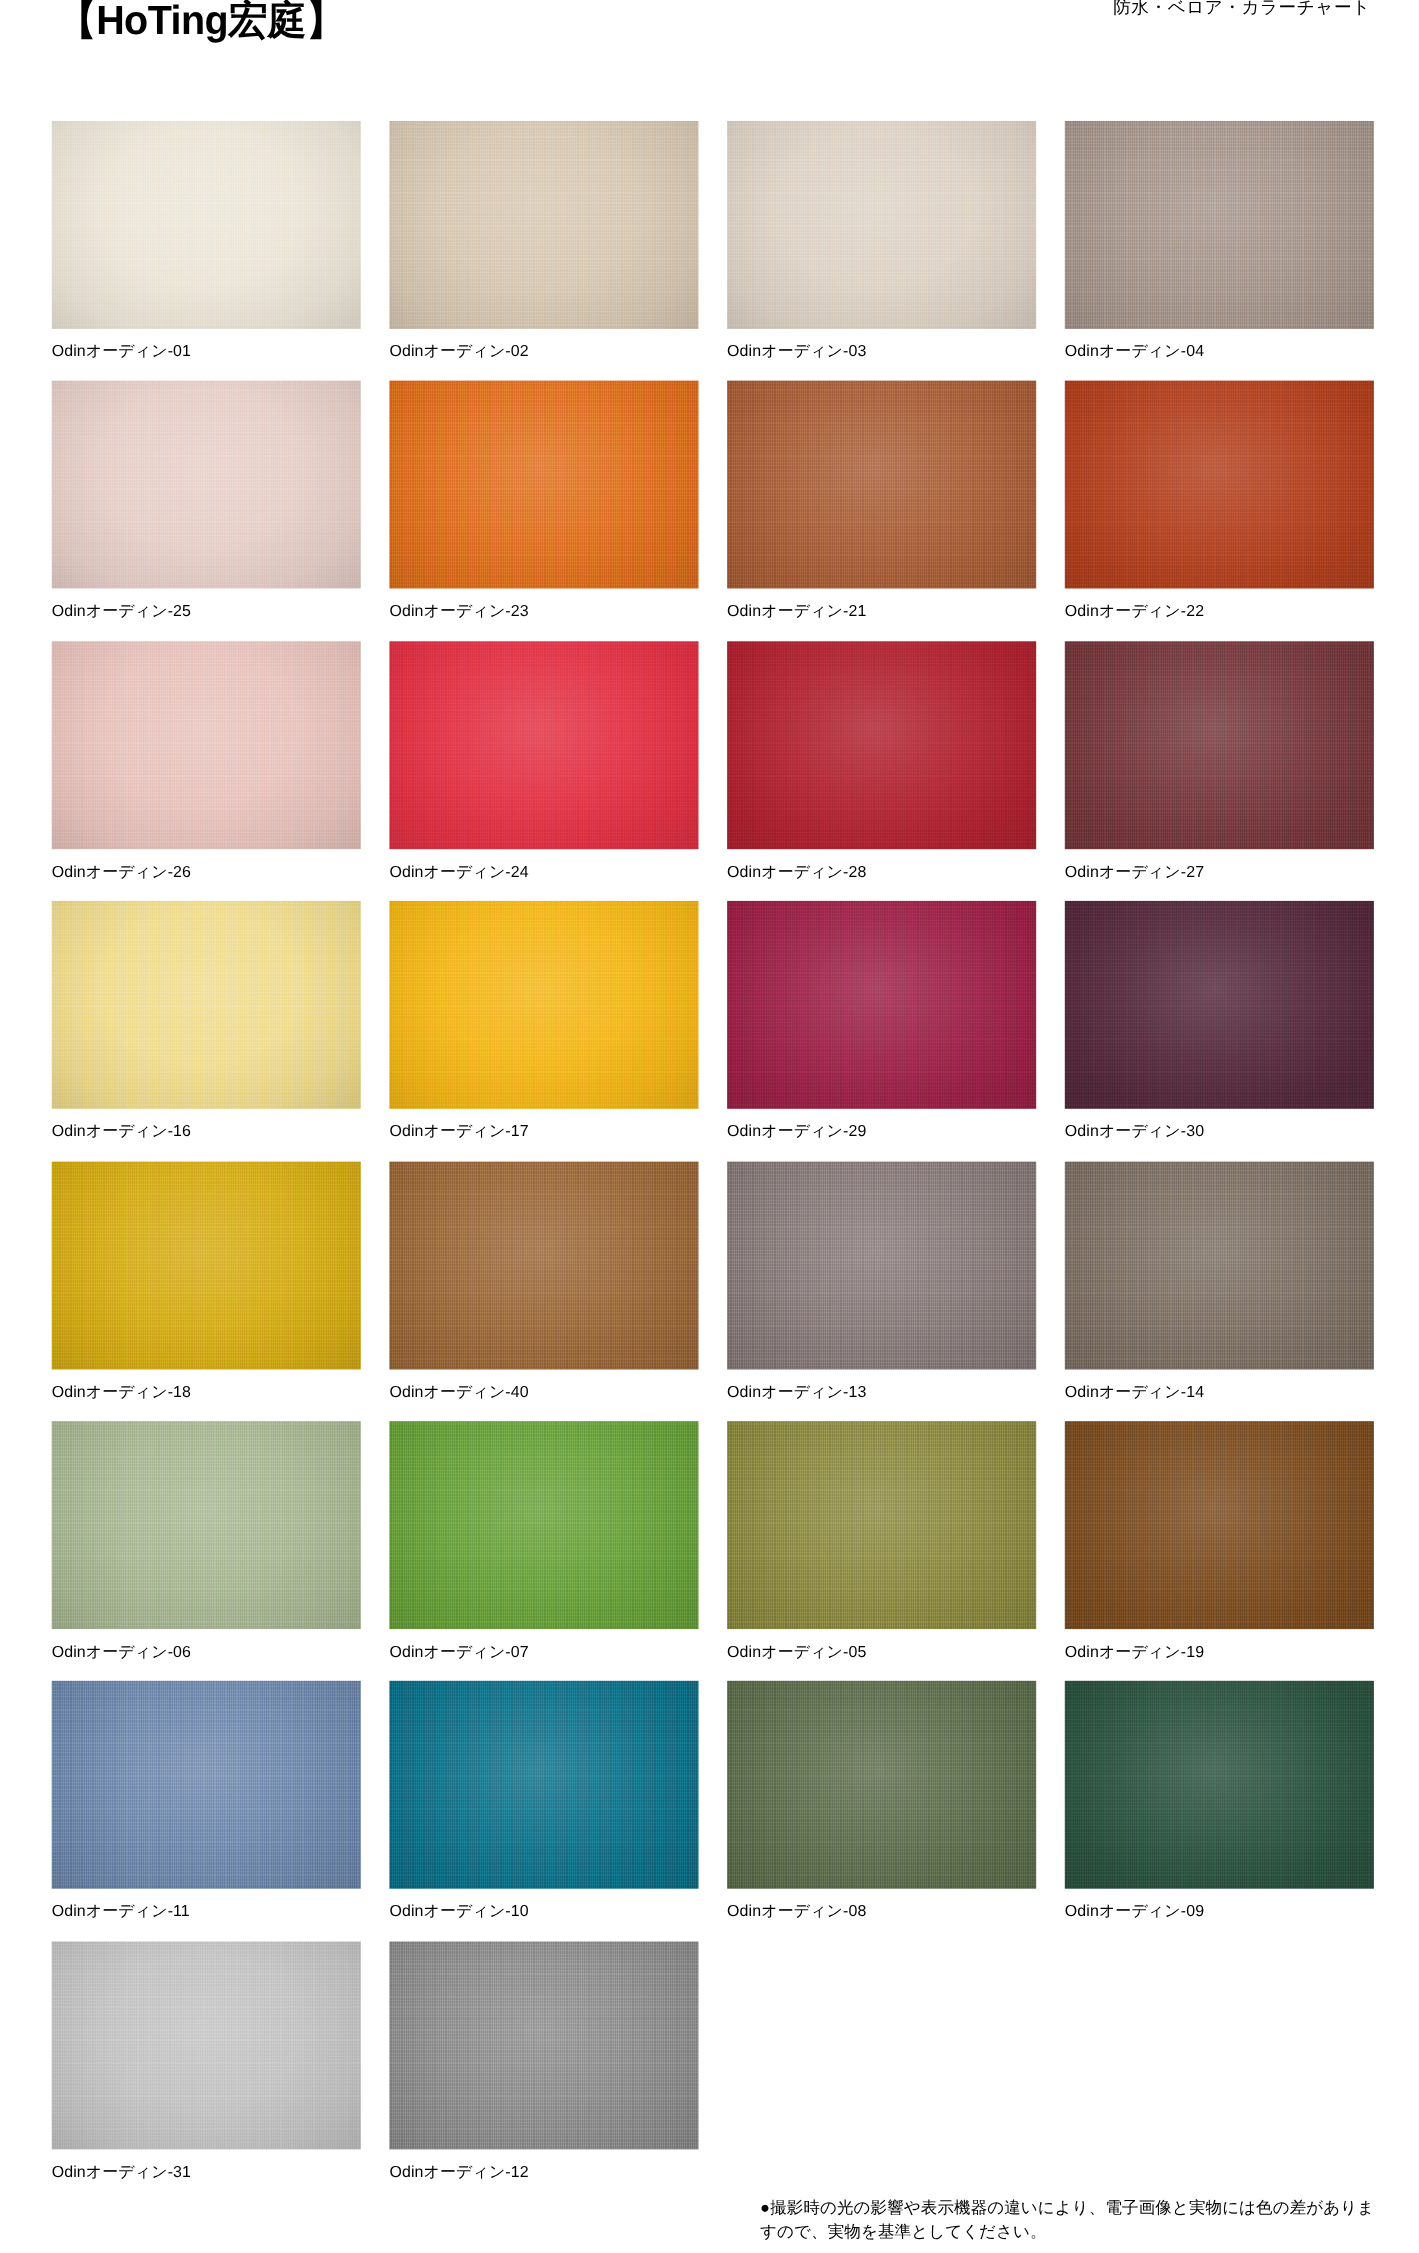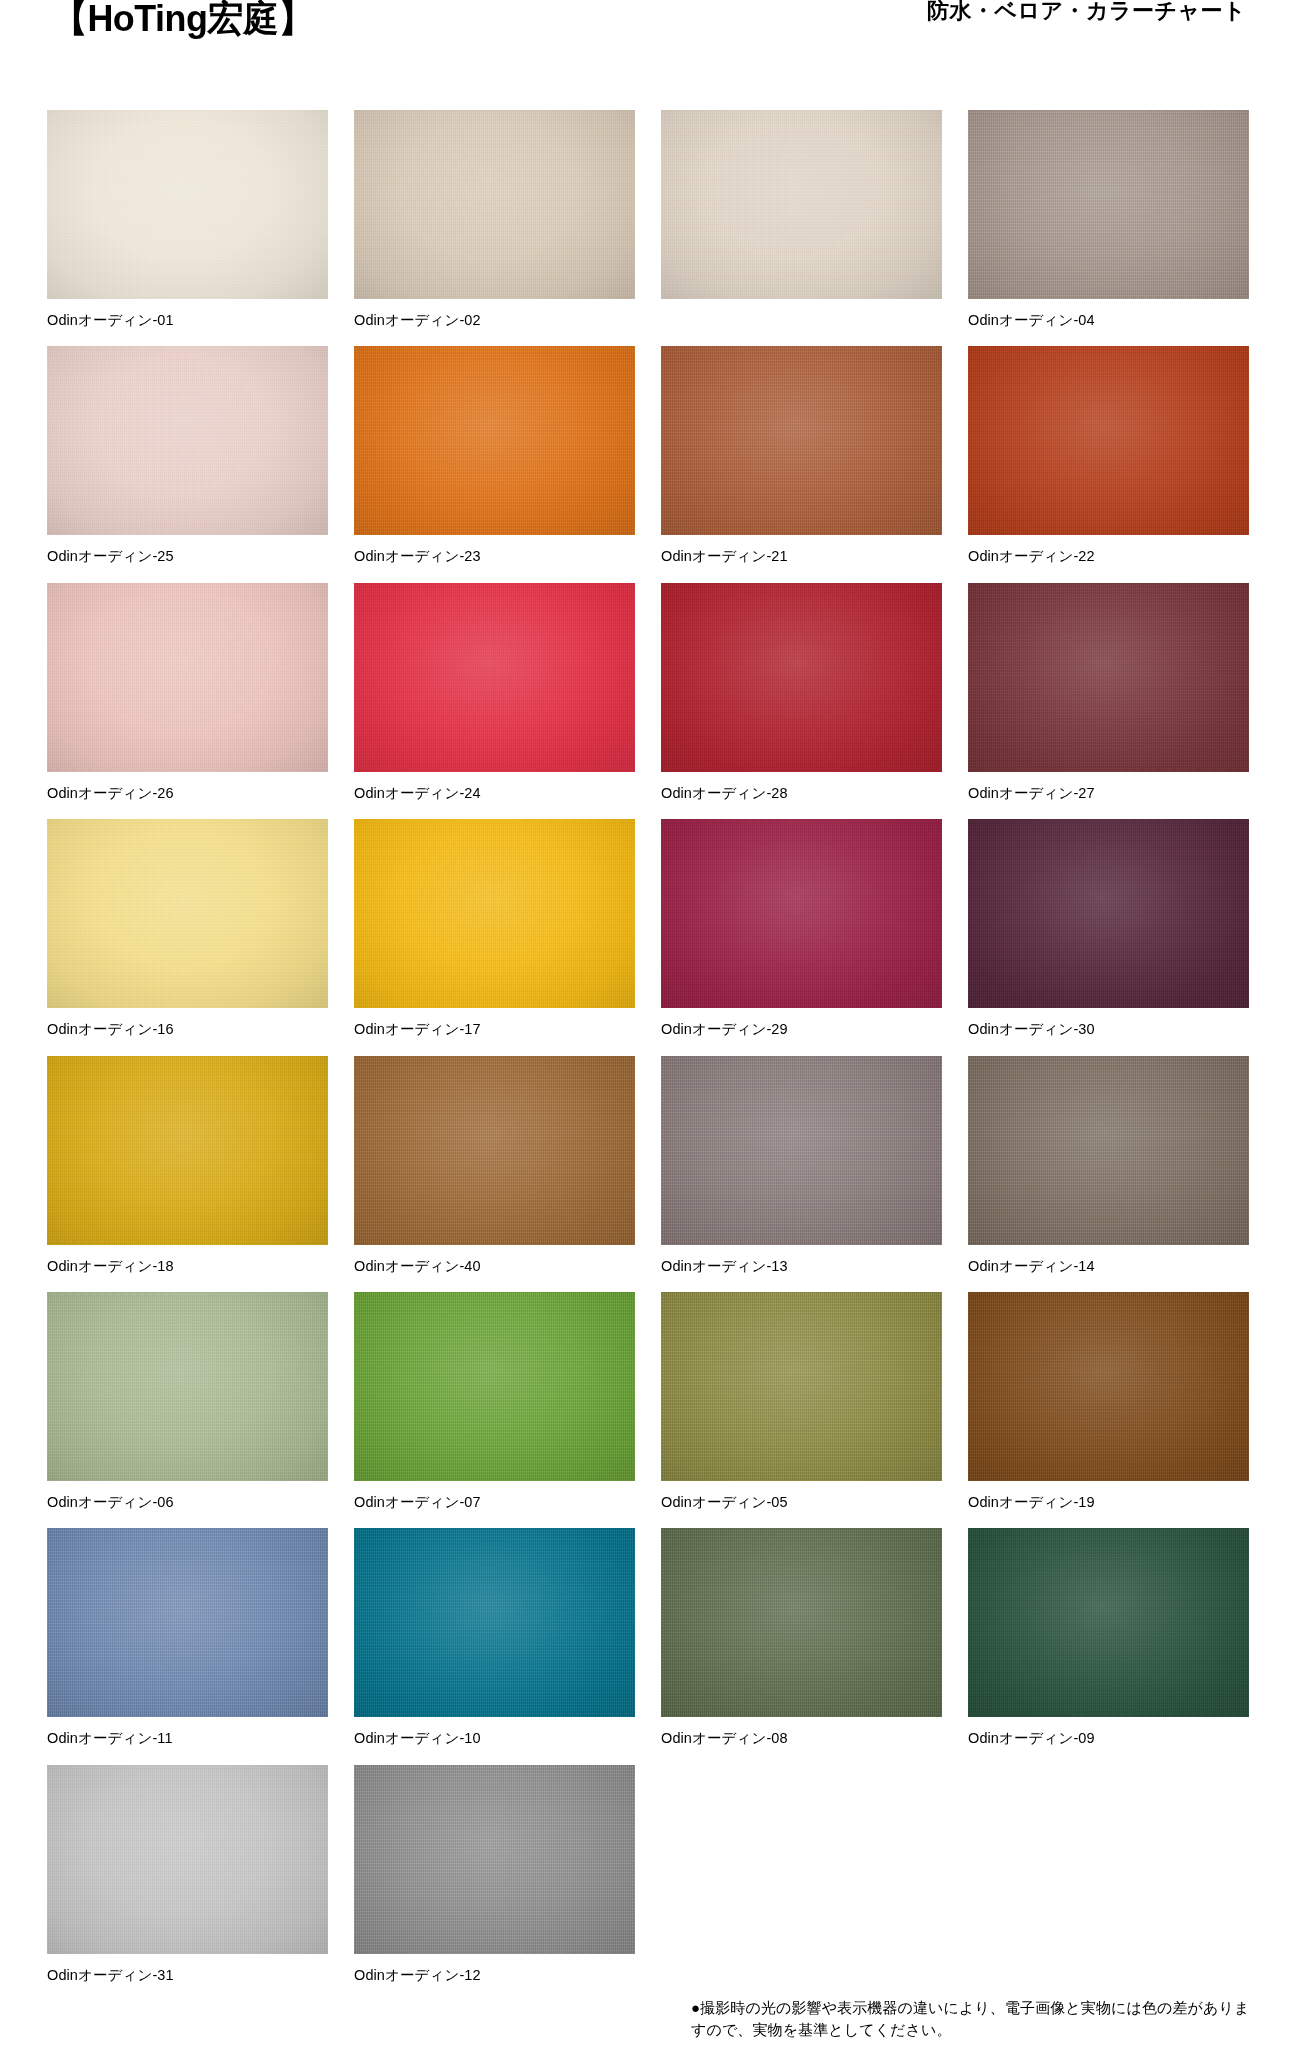--- a/index.html
+++ b/index.html
@@ -38,22 +38,22 @@
   .brand-title {
     font-size: 37px;
     font-weight: bold;
     letter-spacing: -0.5px;
     white-space: nowrap;
     line-height: 1;
     transform: scaleX(0.97);
     transform-origin: left center;
   }
   .chart-title {
-    font-size: 22px;
-    font-weight: bold;
+    font-size: 16px;
+    font-weight: normal;
     letter-spacing: 0.5px;
     white-space: nowrap;
     line-height: 1;
   }
 
   
   .swatch-grid {
     position: absolute;
     top: 110px;
     left: 47px;
@@ -147,20 +147,21 @@
       <div class="cell">
         <div class="swatch" style="background-color: rgb(236, 230, 216);"></div>
         <div class="cell-label">Odinオーディン-01</div>
       </div>
       <div class="cell">
         <div class="swatch" style="background-color: rgb(216, 201, 180);"></div>
         <div class="cell-label">Odinオーディン-02</div>
       </div>
       <div class="cell">
         <div class="swatch" style="background-color: rgb(222, 211, 198);"></div>
+        <div class="cell-label">Odinオーディン-03</div>
       </div>
       <div class="cell">
         <div class="swatch" style="background-color: rgb(166, 150, 140);"></div>
         <div class="cell-label">Odinオーディン-04</div>
       </div>
       <div class="cell">
         <div class="swatch" style="background-color: rgb(231, 207, 201);"></div>
         <div class="cell-label">Odinオーディン-25</div>
       </div>
       <div class="cell">

